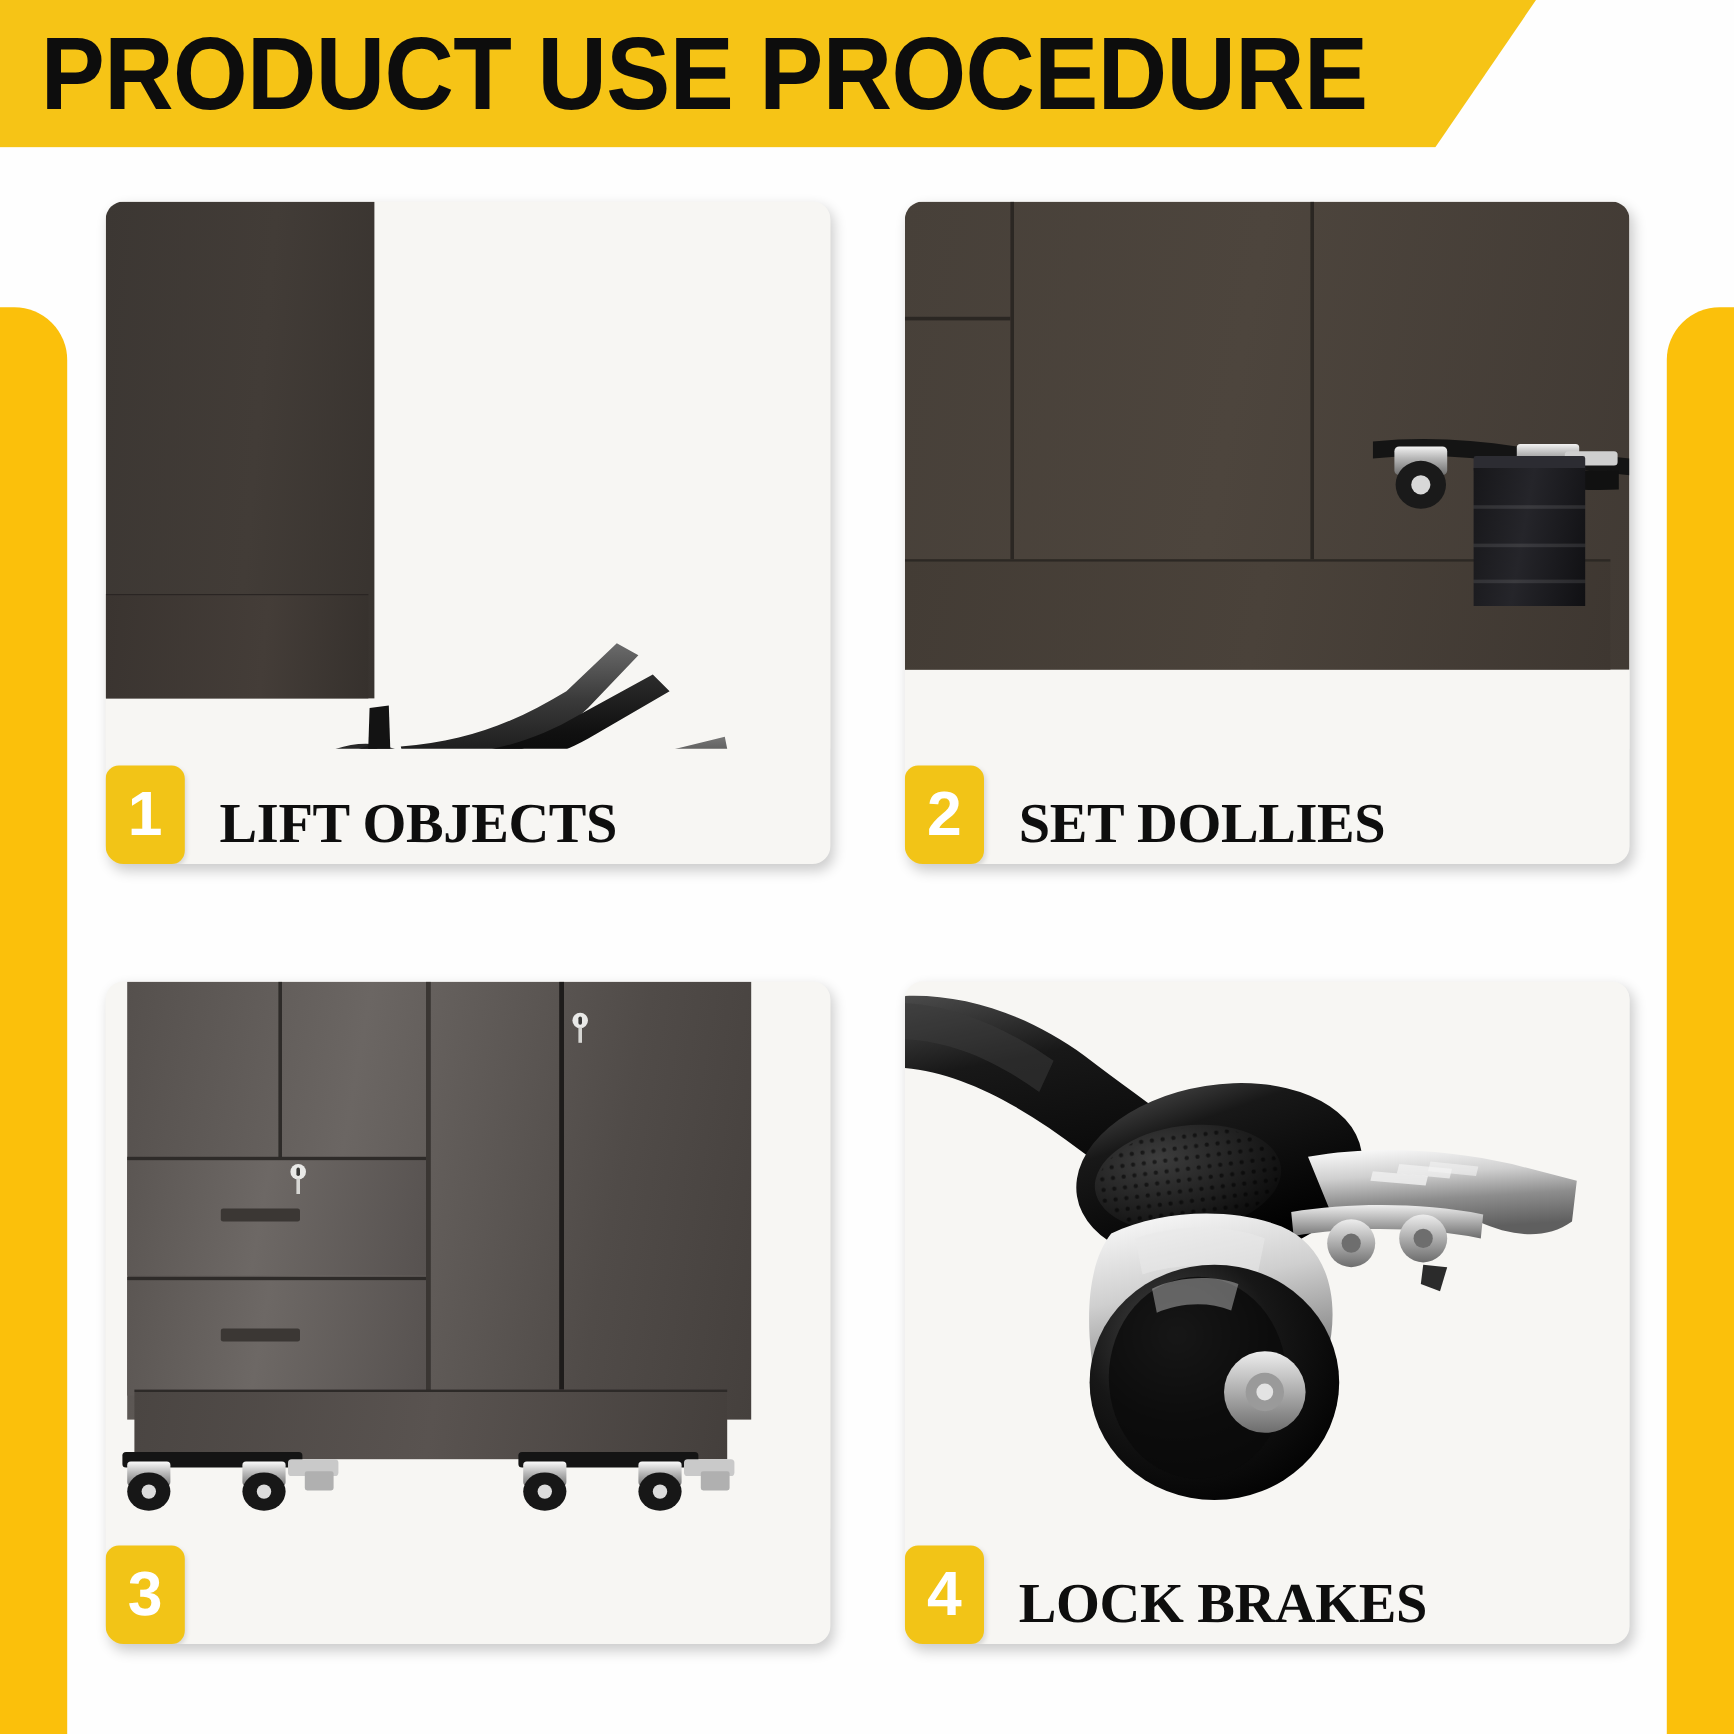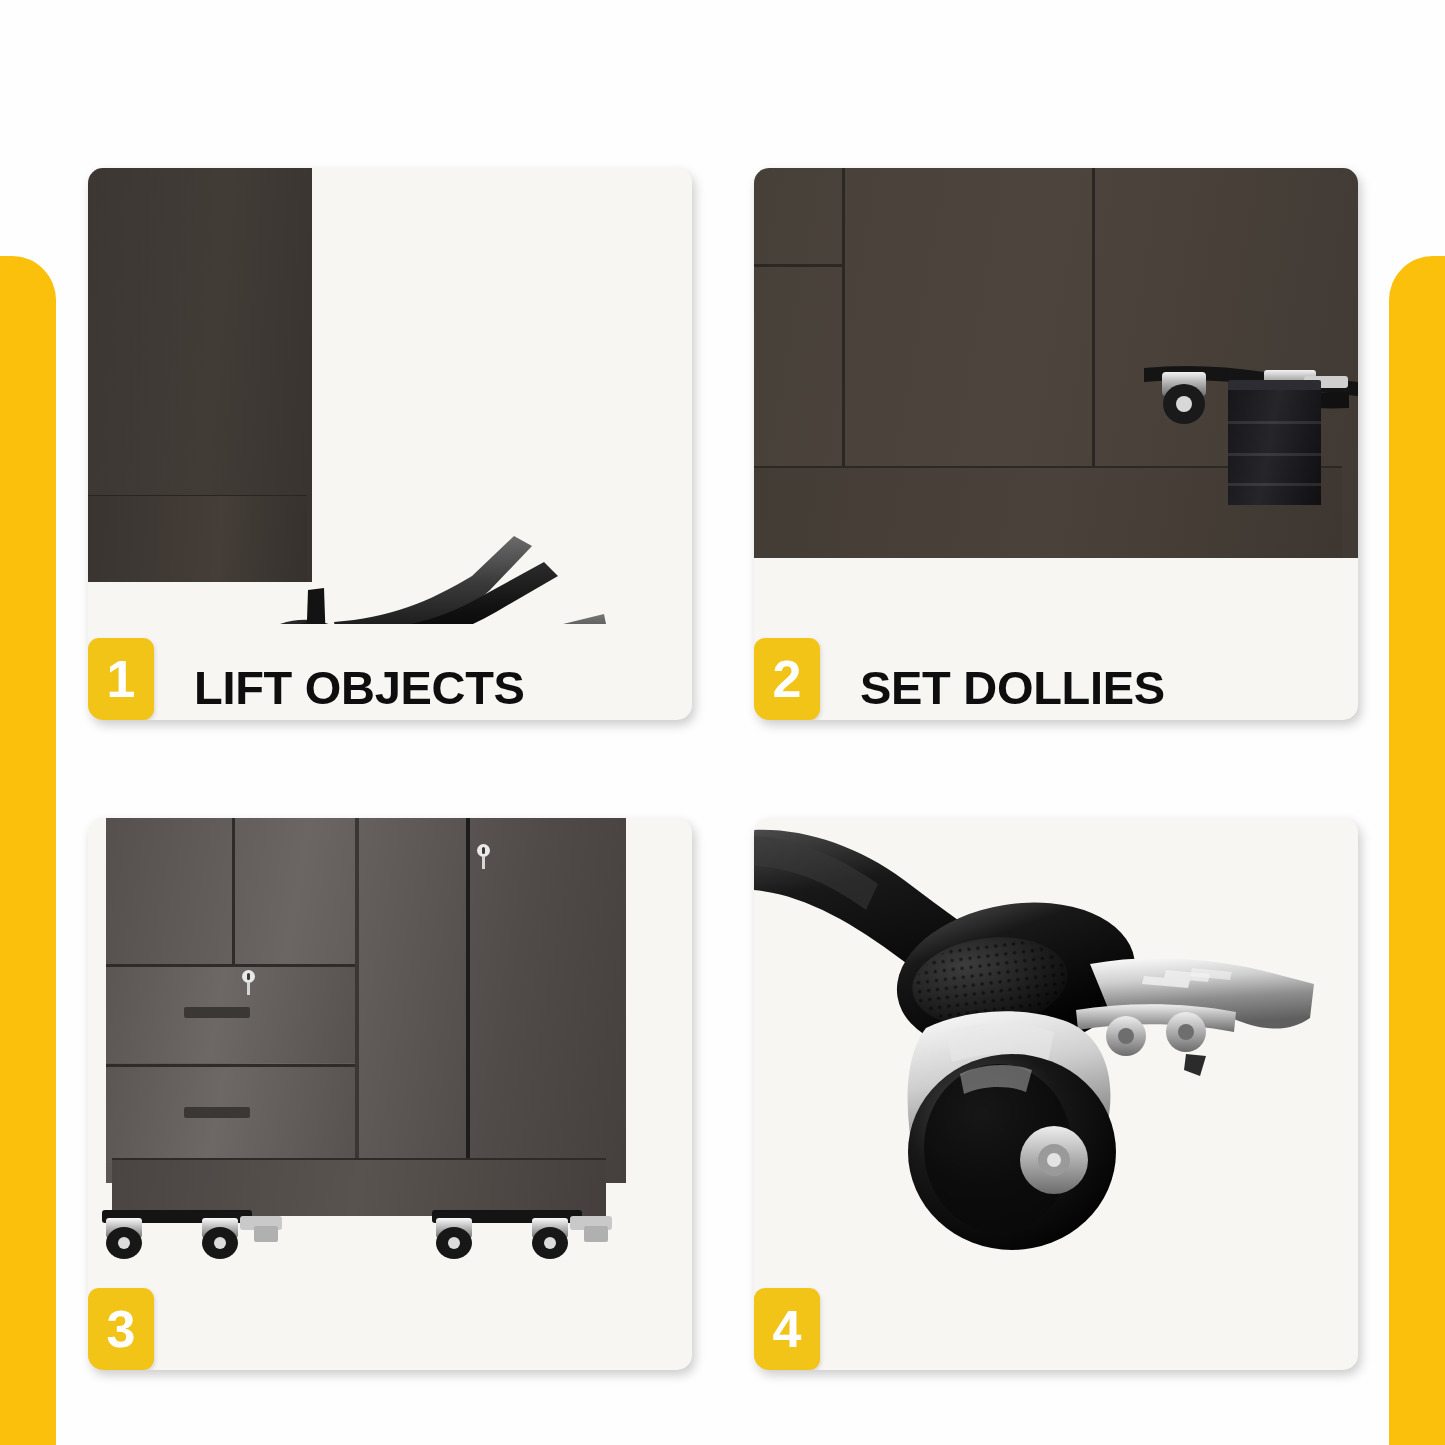--- a/index.html
+++ b/index.html
@@ -86,24 +86,25 @@
     font-size:52px; font-weight:bold;
     flex:0 0 auto;
     margin-left:0px;
     box-shadow:1px 2px 4px rgba(0,0,0,0.13);
   }
   .caption-text {
     font-size:47px;
     font-weight:bold;
     color:#0e0e0e;
     letter-spacing:-0.3px;
-    margin-left:40px;
+    margin-left:29px;
     margin-bottom:9px;
     white-space:nowrap;
     line-height:1;
+    font-family:Liberation Serif, serif;
   }
 
   
   .p1-cab {
     position:absolute; left:0px; top:0px;
     width:224px; height:414px;
     background:linear-gradient(95deg,#3c3733 0%,#423c37 55%,#38332f 100%);
   }
   .p1-cab-base {
     position:absolute; left:0px; top:327px;
@@ -176,20 +177,23 @@
   .p3-casters { position:absolute; left:6px; top:392px; width:520px; height:50px; }
 
   
   .p4 { position:absolute; left:0; top:0; width:604px; height:456px; }
 </style>
 </head>
 <body>
 
 <div id="root">
 
+  <div class="banner">
+    <div class="banner-title">PRODUCT USE PROCEDURE</div>
+  </div>
 
   <div class="accent-left"></div>
   <div class="accent-right"></div>
 
   <div class="grid">
 
     <div class="card">
       <div class="photo">
         <div class="p1-cab">
           <div class="p1-cab-base"></div>
@@ -401,17 +405,18 @@
 
           <circle cx="300" cy="342" r="34" fill="url(#chromeG2)"></circle>
           <circle cx="300" cy="342" r="16" fill="#9a9a9a"></circle>
           <circle cx="300" cy="342" r="7" fill="#e3e3e3"></circle>
 
           <path d="M206 256 C226 246 256 244 278 252 L272 274 C252 266 228 268 210 276 Z" fill="#ffffff" opacity="0.35"></path>
         </svg>
       </div>
       <div class="caption">
         <div class="badge">4</div>
+        <div class="caption-text">LOCK BRAKES</div>
       </div>
     </div>
 
   </div>
 </div>
 
 </body></html>

